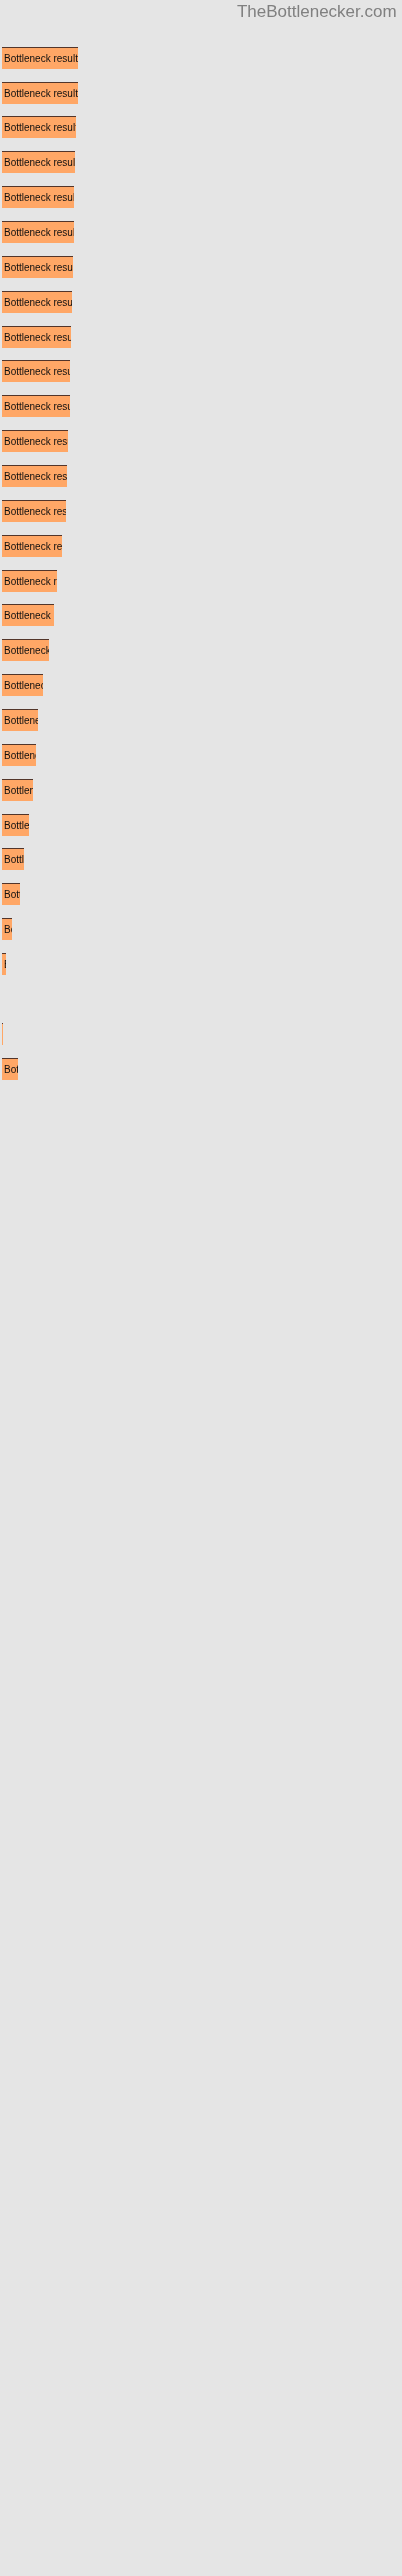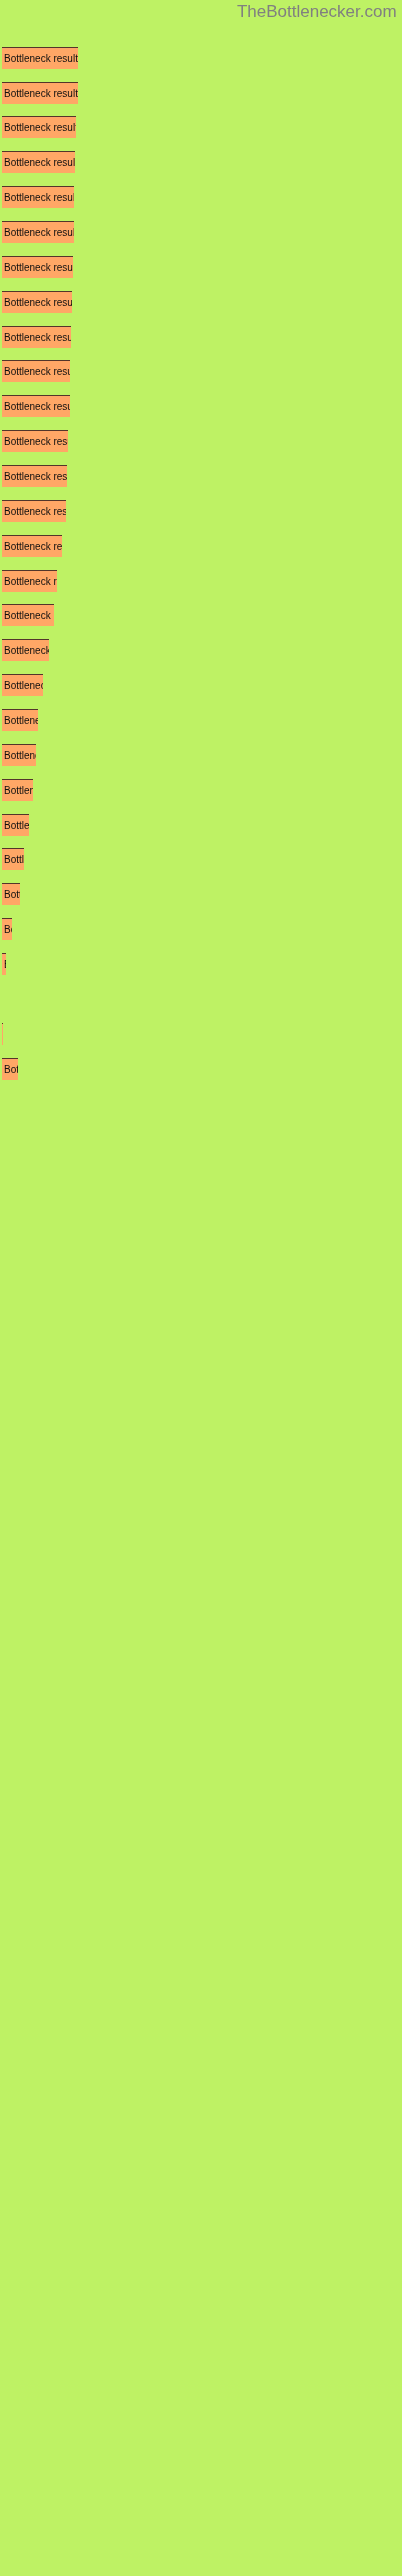--- a/index.html
+++ b/index.html
@@ -12,21 +12,21 @@
     width: 403px;
     height: 2576px;
     position: relative;
     overflow: hidden;
     font-family: "Liberation Sans", "DejaVu Sans", sans-serif;
   }
   #chart-root {
     position: relative;
     width: 403px;
     height: 2576px;
-    background: #bef264;
+    background: #e5e5e5;
   }
   .watermark {
     position: absolute;
     top: 2.4px;
     right: 6.4px;
     font-size: 17px;
     line-height: 19.3px;
     color: #808080;
     font-family: "Liberation Sans", "DejaVu Sans", sans-serif;
     white-space: nowrap;

